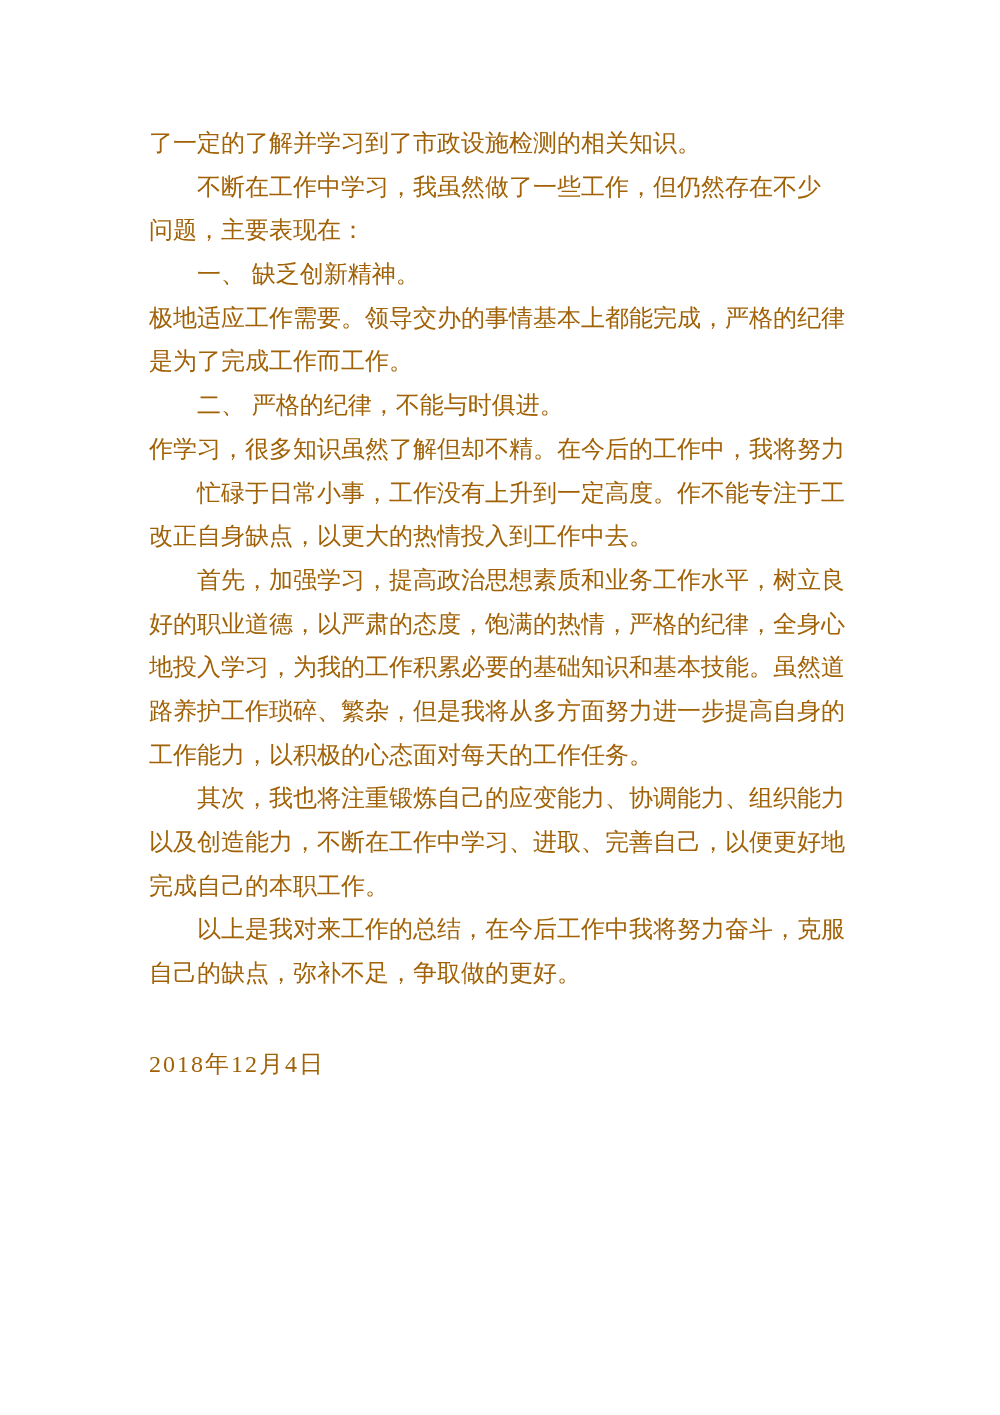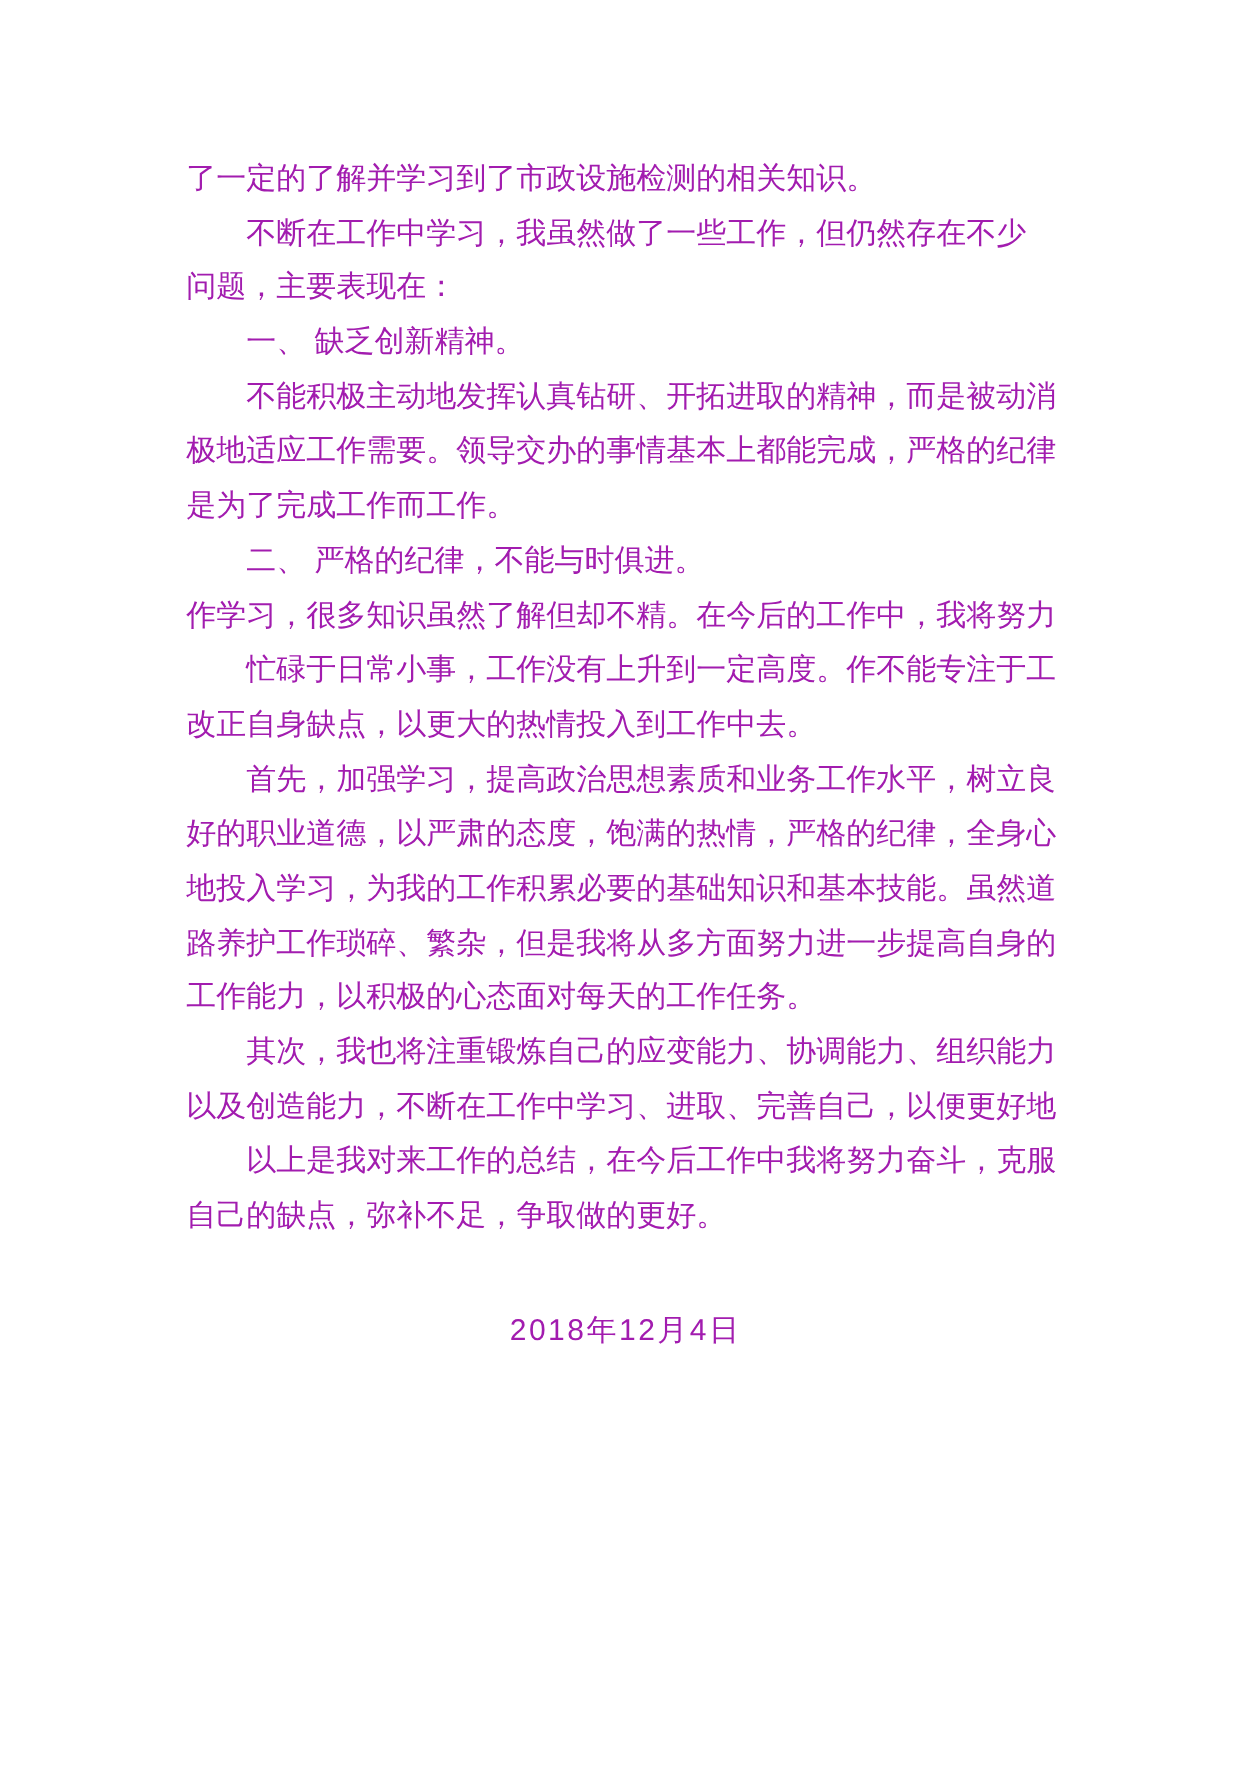--- a/index.html
+++ b/index.html
@@ -7,68 +7,68 @@
     padding: 0;
     background: #ffffff;
     overflow: hidden;
   }
   .page {
     position: relative;
     width: 1000px;
     height: 1415px;
     background: #ffffff;
     font-family: "Liberation Sans", "DejaVu Sans", sans-serif;
-    color: #a21caf;
+    color: #a16207;
   }
   .content {
     position: absolute;
     left: 149px;
     top: 121px;
     width: 703px;
     font-size: 24px;
     line-height: 43.7px;
   }
   .line {
     height: 43.7px;
     white-space: nowrap;
   }
   .line.indent {
     padding-left: 48px; 
   }
   .date-line {
     height: 43.7px;
     margin-top: 5px;
-    text-align: center;
+    text-align: left;
     white-space: nowrap;
-    font-family: Liberation Sans, sans-serif;
+    font-family: Liberation Serif, serif;
     letter-spacing: 2px;
   }
 </style>
 </head>
 <body>
 
 <div class="page">
   <div class="content">
 
     <div class="line">了一定的了解并学习到了市政设施检测的相关知识。</div>
       <div class="line indent">不断在工作中学习，我虽然做了一些工作，但仍然存在不少</div>
       <div class="line">问题，主要表现在：</div>
       <div class="line indent">一、 缺乏创新精神。</div>
-      <div class="line indent">不能积极主动地发挥认真钻研、开拓进取的精神，而是被动消</div>
       <div class="line">极地适应工作需要。领导交办的事情基本上都能完成，严格的纪律</div>
       <div class="line">是为了完成工作而工作。</div>
       <div class="line indent">二、 严格的纪律，不能与时俱进。</div>
       <div class="line">作学习，很多知识虽然了解但却不精。在今后的工作中，我将努力</div>
       <div class="line indent">忙碌于日常小事，工作没有上升到一定高度。作不能专注于工</div>
       <div class="line">改正自身缺点，以更大的热情投入到工作中去。</div>
       <div class="line indent">首先，加强学习，提高政治思想素质和业务工作水平，树立良</div>
       <div class="line">好的职业道德，以严肃的态度，饱满的热情，严格的纪律，全身心</div>
       <div class="line">地投入学习，为我的工作积累必要的基础知识和基本技能。虽然道</div>
       <div class="line">路养护工作琐碎、繁杂，但是我将从多方面努力进一步提高自身的</div>
       <div class="line">工作能力，以积极的心态面对每天的工作任务。</div>
       <div class="line indent">其次，我也将注重锻炼自己的应变能力、协调能力、组织能力</div>
       <div class="line">以及创造能力，不断在工作中学习、进取、完善自己，以便更好地</div>
+      <div class="line">完成自己的本职工作。</div>
       <div class="line indent">以上是我对来工作的总结，在今后工作中我将努力奋斗，克服</div>
       <div class="line">自己的缺点，弥补不足，争取做的更好。</div>
       <div class="line">&nbsp;</div>
       <div class="date-line">2018年12月4日</div>
   </div>
 </div>
 
 </body></html>

